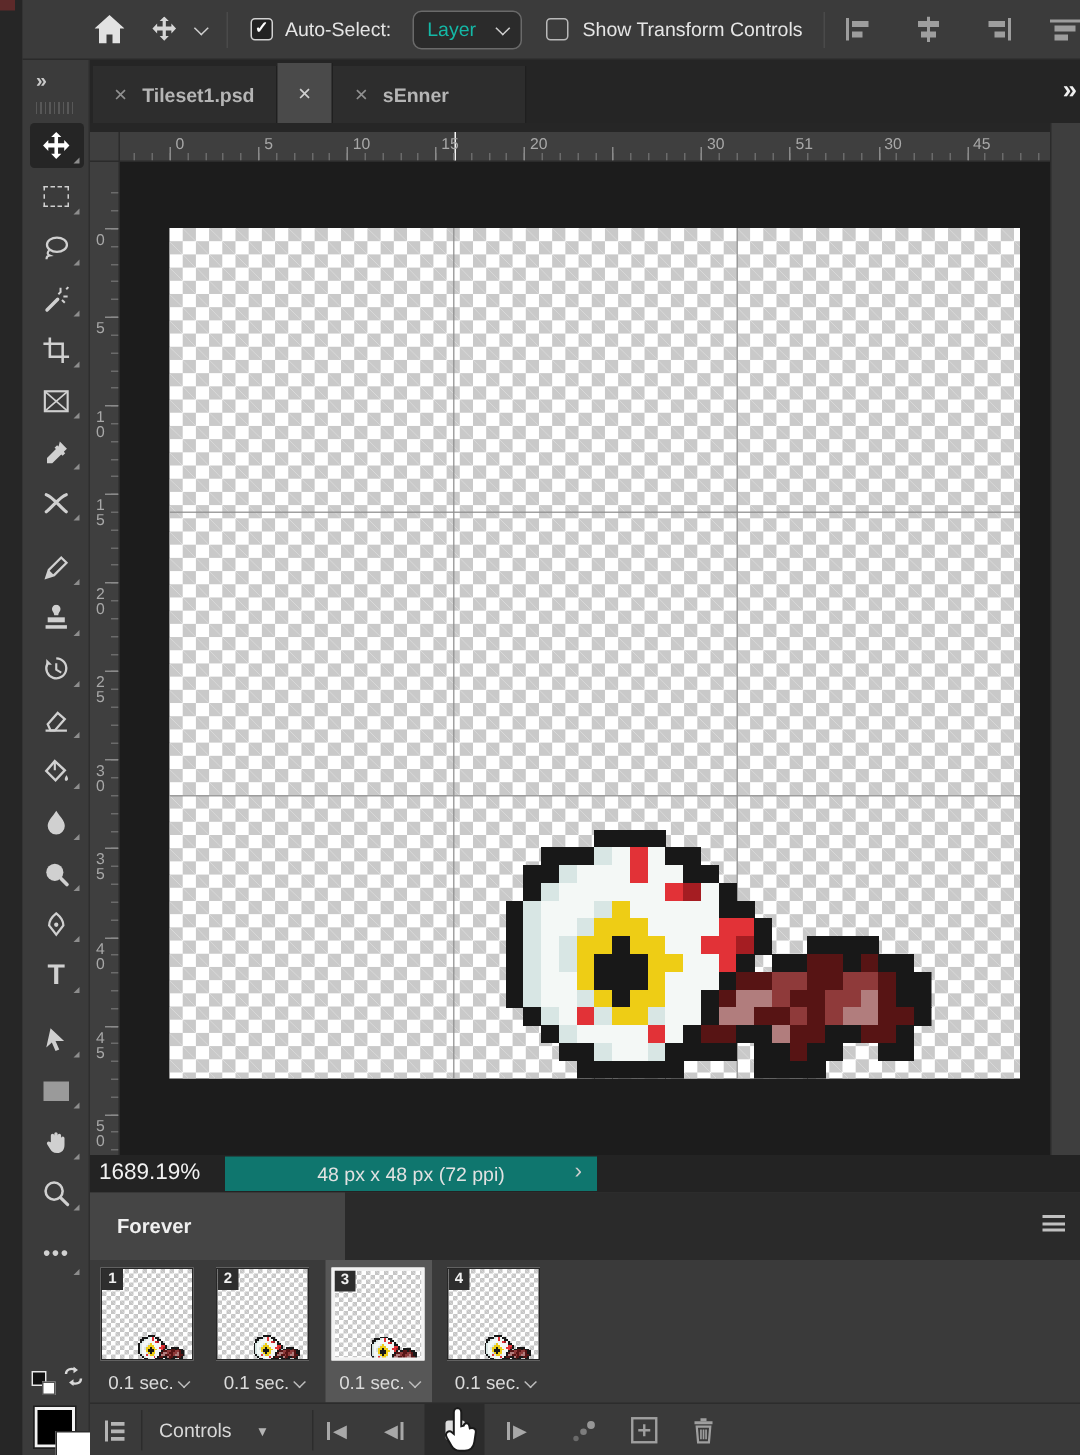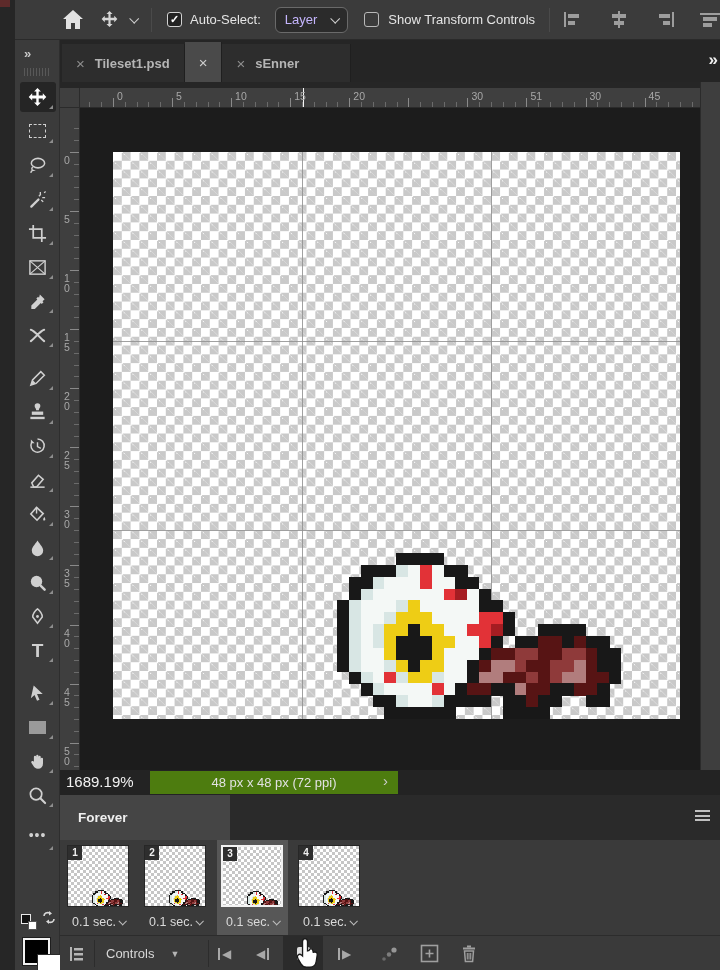--- a/index.html
+++ b/index.html
@@ -15,21 +15,21 @@
   #options-bar { position:absolute; left:15px; top:0; width:705px; height:40px;
     background:#3b3b3b; border-bottom:1px solid #2a2a2a; display:flex; align-items:center;
     color:#e5e5e5; font-size:13px; white-space:nowrap; }
   .ob-sep { width:1px; height:24px; background:#575757; opacity:.55; }
   .icon-btn { display:flex; align-items:center; justify-content:center; color:#d6d6d6; }
   .chk { width:15px; height:15px; border:1.5px solid #d2d2d2; border-radius:3px;
     background:#222; display:flex; align-items:center; justify-content:center;
     color:#fff; font-size:11px; font-weight:700; line-height:1; }
   .chk.off { background:transparent; border-color:#b9b9b9; }
   .dropdown { height:26px; background:#2b2b2b; border:1px solid #6a6a6a; border-radius:6px;
-    display:flex; align-items:center; padding:0 9px; gap:14px; color:#c4b5fd; }
+    display:flex; align-items:center; padding:0 9px; gap:14px; color:#14b8a6; }
   .chev-down { width:7px; height:7px; border-right:1.6px solid #cfcfcf; border-bottom:1.6px solid #cfcfcf;
     transform:rotate(45deg) translateY(-1px); }
   .align-ico { color:#9d9d9d; }
 
   
   #tab-bar { position:absolute; left:60px; top:40px; width:660px; height:42px; background:#252525;
     display:flex; align-items:flex-end; }
   .tab { height:38px; display:flex; align-items:center; gap:10px; padding:0 14px;
     font-size:13px; font-weight:600; background:#2d2d2d; color:#b5b5b5; border-right:1px solid #1f1f1f; }
   .tab .x { font-size:15px; color:#8f8f8f; font-weight:400; }
@@ -90,21 +90,21 @@
       linear-gradient(45deg,#c9c9c9 25%,transparent 25%,transparent 75%,#c9c9c9 75%);
     background-size:17.6px 17.6px; background-position:0 0, 8.8px 8.8px; }
   .guide-v { position:absolute; top:0; width:1px; height:567px; background:rgba(145,145,145,.85); }
   .guide-h { position:absolute; left:0; height:1px; width:567px; background:rgba(145,145,145,.85); }
   #document svg.sprite { position:absolute; left:224px; top:401px; width:284px; height:166px; }
   #right-strip { position:absolute; left:640px; top:0; width:20px; height:688px; background:#3e3e3e; border-left:1px solid #2b2b2b; }
 
   
   #status-bar { position:absolute; left:60px; top:770px; width:660px; height:25px; background:#232323; }
   #zoom-level { position:absolute; left:6px; top:3px; font-size:15px; color:#f2f2f2; }
-  #doc-info-pill { position:absolute; left:90px; top:1px; width:248px; height:23px; background:#4d7c0f;
+  #doc-info-pill { position:absolute; left:90px; top:1px; width:248px; height:23px; background:#0f766e;
     display:flex; align-items:center; justify-content:center; font-size:13px; color:#e2e2e2; }
   #doc-info-pill .exp { position:absolute; right:10px; top:1px; font-size:15px; color:#cdcdcd; }
 
   
   #timeline { position:absolute; left:60px; top:795px; width:660px; height:175px; background:#333; }
   #tl-strip { position:absolute; left:0; top:0; width:660px; height:45px; background:#2a2a2a; }
   #tl-tab { position:absolute; left:0; top:0; width:170px; height:45px; background:#454545;
     display:flex; align-items:center; padding-left:18px; font-size:13.5px; font-weight:700; color:#efefef; }
   #tl-menu { position:absolute; right:10px; top:15px; width:15px; }
   #tl-menu div { height:2px; background:#c0c0c0; margin-bottom:2.5px; }

